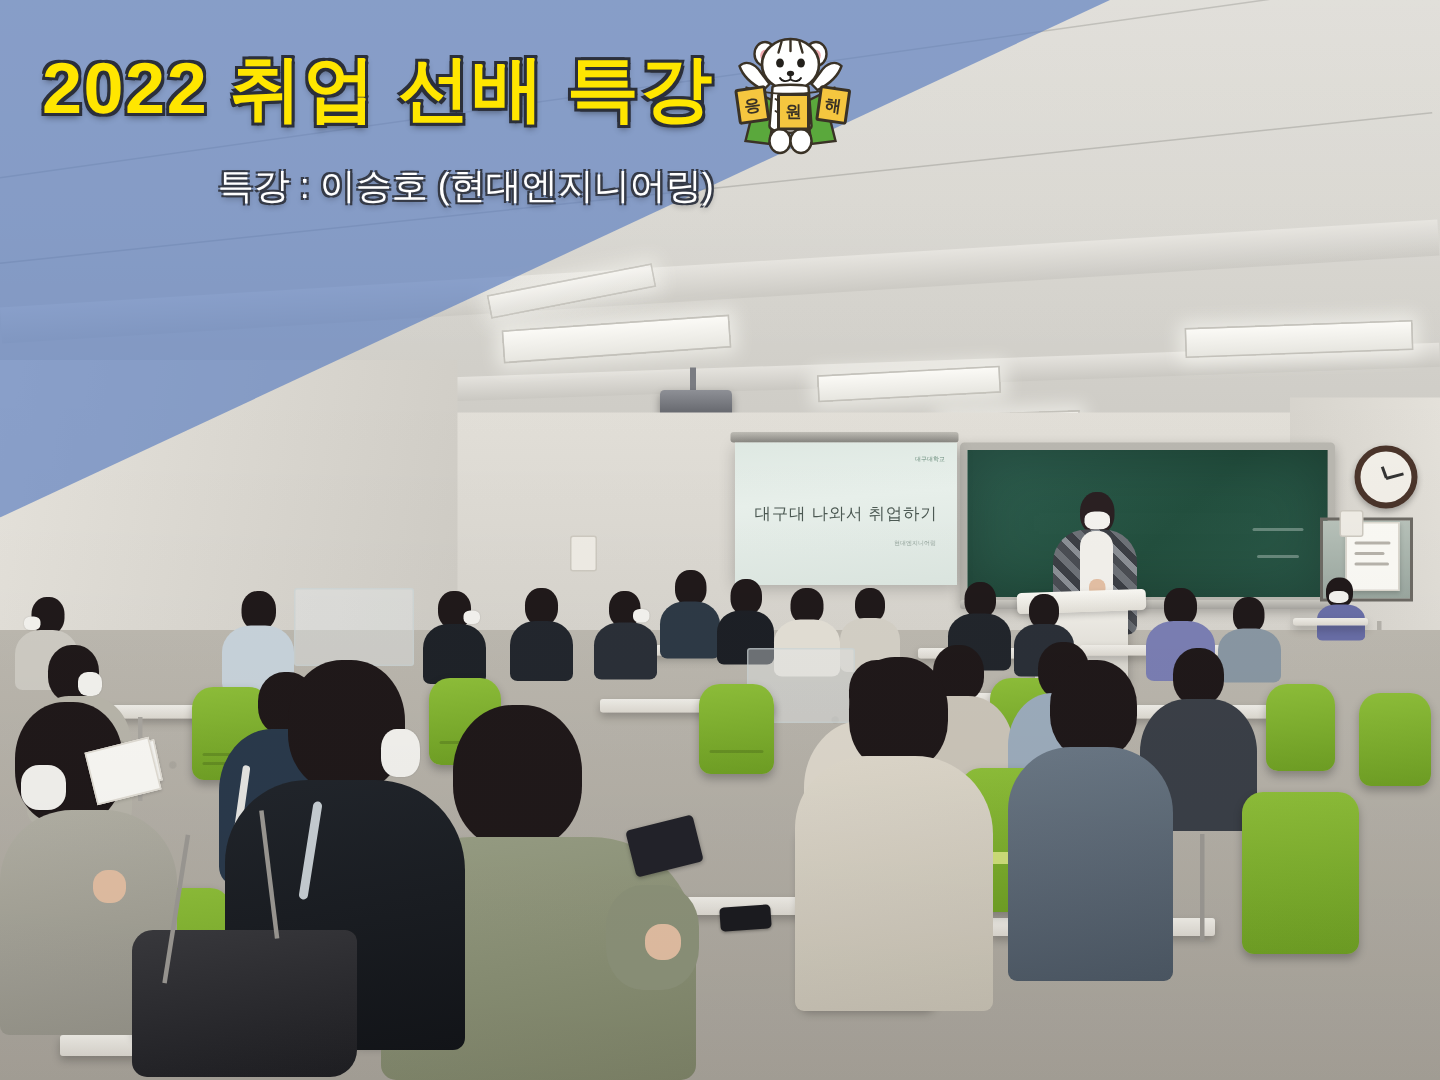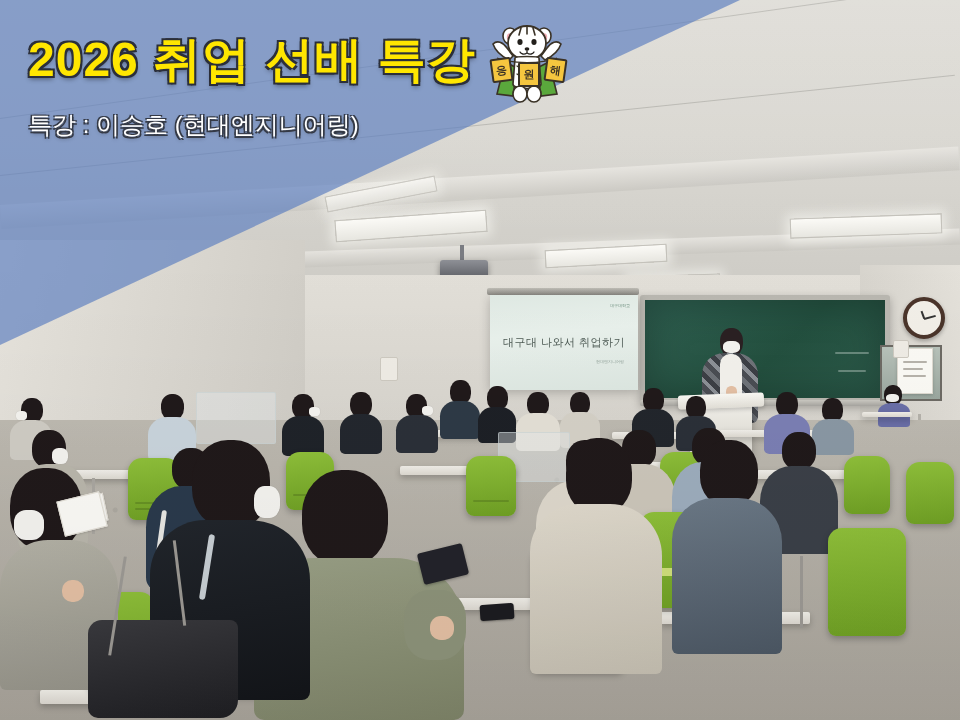--- a/index.html
+++ b/index.html
@@ -121,21 +121,21 @@
 
   
   .titleblock{position:absolute;left:28px;top:36px;z-index:6;}
   .title{font-size:48px;font-weight:bold;color:#ffe600;line-height:1;
     letter-spacing:1px;white-space:nowrap;
     text-shadow:-2px -2px 0 #2b2f3a, 2px -2px 0 #2b2f3a, -2px 2px 0 #2b2f3a,
       2px 2px 0 #2b2f3a, 0 3px 5px rgba(0,0,0,.45);}
   .subline{font-size:24px;color:#ffffff;line-height:1.55;white-space:nowrap;
     text-shadow:-1.5px -1.5px 0 #353a46, 1.5px -1.5px 0 #353a46,
       -1.5px 1.5px 0 #353a46, 1.5px 1.5px 0 #353a46, 0 2px 4px rgba(0,0,0,.4);}
-  .sub1{margin-top:22px;}
+  .sub1{margin-top:22px;text-align:right;}
   .sub2{margin-top:4px;}
 
   
   .mascot{position:absolute;left:487px;top:18px;width:80px;height:92px;z-index:7;}
   .mascot-card{position:absolute;background:#f5c63f;border:2px solid #3a3226;
     border-radius:2px;display:flex;align-items:center;justify-content:center;
     font-size:11px;font-weight:bold;color:#3a3226;}
 </style>
 </head>
 <body>
@@ -402,21 +402,21 @@
     <div class="chair-leg" style="left:116px;top:556px;height:100px;transform:rotate(9deg);"></div>
     <div class="chair-leg" style="left:178px;top:540px;height:86px;transform:rotate(-7deg);"></div>
     <div class="chair-leg" style="left:800px;top:556px;height:72px;"></div>
 
     <div class="haze"></div>
   </div>
 
   <div class="blue-overlay"></div>
 
   <div class="titleblock">
-    <div class="title">2026 취업 선배 특강</div>
+    <div class="title">2022 취업 선배 특강</div>
     <div class="subline sub1">특강 : 이승호 (현대엔지니어링)</div>
   </div>
 
   <div class="mascot">
     <svg width="80" height="92" viewBox="0 0 80 92">
 
       <path d="M18 44 L10 76 L26 78 L30 50 Z" fill="#5aa83c" stroke="#3a3226" stroke-width="1.6"></path>
       <path d="M62 44 L70 76 L54 78 L50 50 Z" fill="#5aa83c" stroke="#3a3226" stroke-width="1.6"></path>
 
       <path d="M22 42 C14 38 8 32 6 26 C10 22 16 24 20 30 L26 38 Z" fill="#fff" stroke="#3a3226" stroke-width="1.6"></path>

